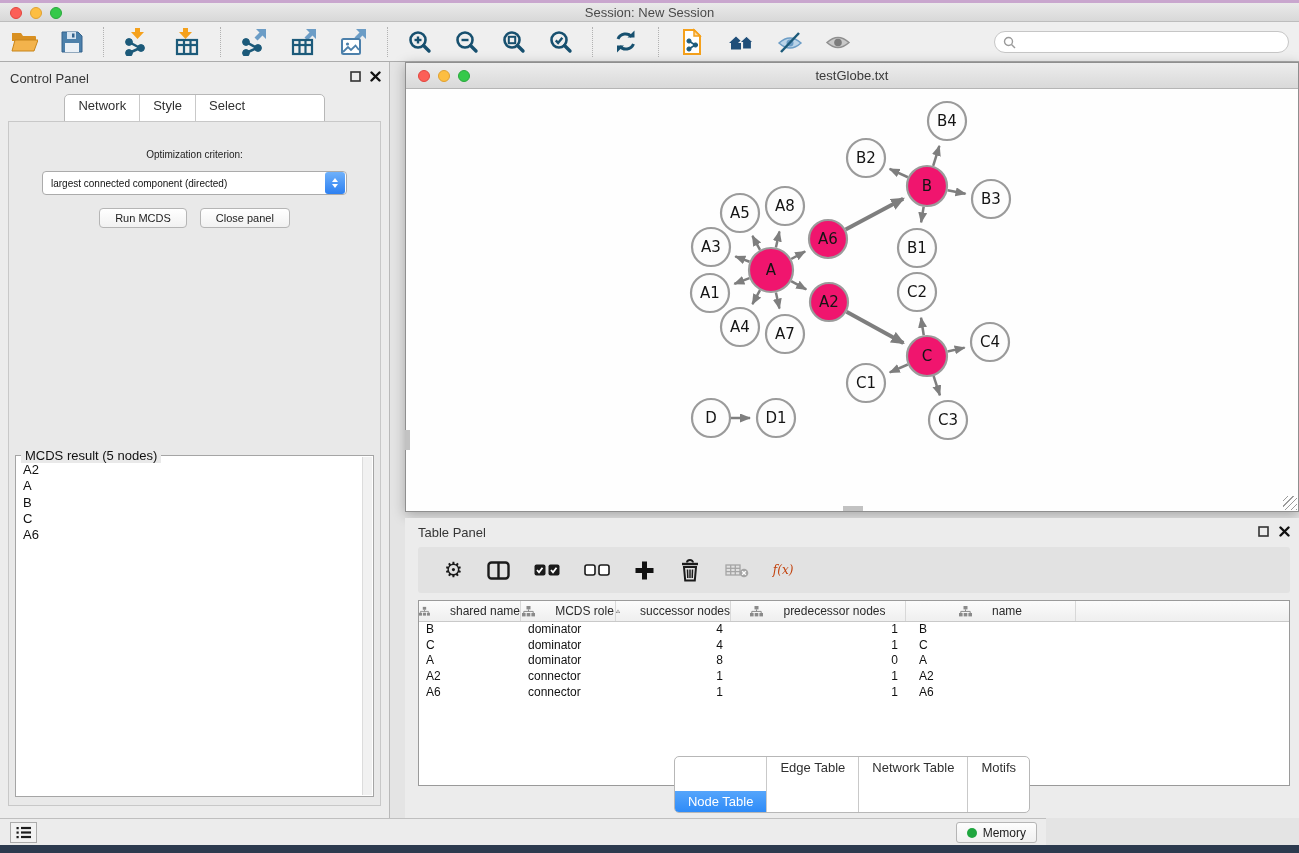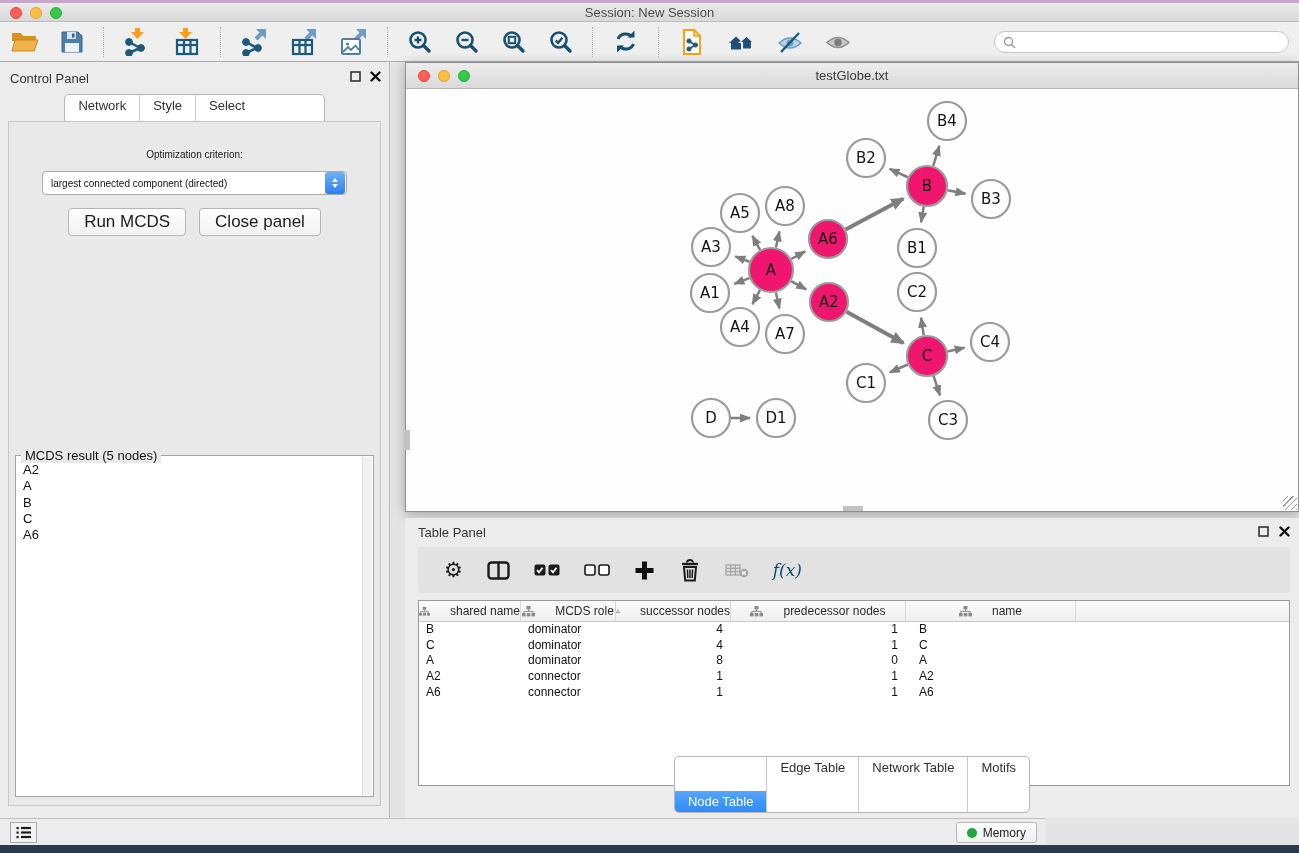--- a/index.html
+++ b/index.html
@@ -46,21 +46,21 @@
     background:#E9E9E9; border:1px solid #C8C8C8; }
   .opt-label { text-align:center; margin-top:27px; font-size:10px; color:#1c1c1c; }
   .select { position:relative; margin:11px 33px 0 33px; height:24px; background:#fff;
     border:1px solid #ABABAB; border-radius:4px; display:flex; align-items:center; cursor:pointer; }
   .select .sel-val { flex:1; font-size:10px; color:#111; padding-left:8px; white-space:nowrap; overflow:hidden; }
   .stepper { width:20px; height:22px; margin-right:1px; border-radius:3px;
     background:linear-gradient(#6FB1FB,#2D80F1); display:flex; flex-direction:column; align-items:center; justify-content:center; gap:2px; }
   .tri-up { width:0; height:0; border-left:3.5px solid transparent; border-right:3.5px solid transparent; border-bottom:4.5px solid #fff; }
   .tri-down { width:0; height:0; border-left:3.5px solid transparent; border-right:3.5px solid transparent; border-top:4.5px solid #fff; }
   .btn-row { display:flex; justify-content:center; gap:13px; margin-top:13px; }
-  .push-btn { font-size:17px; color:#1c1c1c; padding:3px 15px; background:linear-gradient(#FFFFFF,#F1F1F1);
+  .push-btn { font-size:11px; color:#1c1c1c; padding:3px 15px; background:linear-gradient(#FFFFFF,#F1F1F1);
     border:1px solid #B5B5B5; border-radius:4px; cursor:pointer; font-family:"Liberation Sans",sans-serif;text-align:right; }
 
   .result-box { position:absolute; left:6px; right:6px; top:333px; bottom:8px;
     border:1px solid #A5A5A5; background:#fff; }
   .result-box .legend { position:absolute; top:-8px; left:5px; background:#E9E9E9; padding:0 4px; font-size:13px; color:#111; }
   .result-list { position:absolute; left:0; top:6px; right:12px; bottom:2px; overflow:hidden; padding-left:7px; }
   .result-item { font-size:13px; line-height:16.3px; color:#111; }
   .scroll-track { position:absolute; right:1px; top:1px; bottom:1px; width:10px; background:#F1F1F1; border-left:1px solid #DCDCDC; }
 
   
@@ -77,21 +77,21 @@
     background:repeating-linear-gradient(135deg, transparent 0 3px, #9B9B9B 3px 4px); }
 
   
   .table-panel { position:absolute; left:405px; top:518px; width:894px; height:300px; background:#ECECEC; }
   .tp-head { position:absolute; left:13px; top:7px; font-size:13px; color:#363636; }
   .tp-btns { position:absolute; right:9px; top:8px; display:flex; gap:10px; align-items:center; }
   .tp-toolbar { position:absolute; left:13px; right:9px; top:29px; height:46px; background:#E2E2E2;
     border-radius:3px; display:flex; align-items:center; padding-left:14px; gap:0; }
   .tpi { background:none; border:none; padding:0 12px; cursor:pointer; display:flex; align-items:center; }
   .gear-glyph { font-family:"DejaVu Sans",sans-serif; font-size:21px; color:#1b1b1b; line-height:20px; }
-  .fx-glyph { font-family:"DejaVu Serif",serif; font-style:italic; font-size:17px; color:#0c4a6e; }
+  .fx-glyph { font-family:"DejaVu Serif",serif; font-style:italic; font-size:12px; color:#c2410c; }
 
   .tbl { position:absolute; left:13px; right:9px; top:82px; bottom:32px; background:#fff; border:1px solid #9A9A9A; overflow:hidden; }
   .tbl-head { display:grid; grid-template-columns:102px 95px 115px 175px 170px 1fr; height:21px;
     background:linear-gradient(#FBFBFB,#EFEFEF); border-bottom:1px solid #C9C9C9; }
   .th { display:flex; align-items:center; justify-content:center; gap:20px; font-size:12px; color:#2b2b2b;
     border-right:1px solid #D8D8D8; overflow:hidden; white-space:nowrap; cursor:pointer; }
   .th.filler { border-right:none; cursor:default; }
   .tr { display:grid; grid-template-columns:102px 95px 115px 175px 170px 1fr; height:15.7px; }
   .td { font-size:12px; color:#111; line-height:15.7px; white-space:nowrap; overflow:hidden; }
   .td.c0 { padding-left:7px; } .td.c1 { padding-left:7px; }

